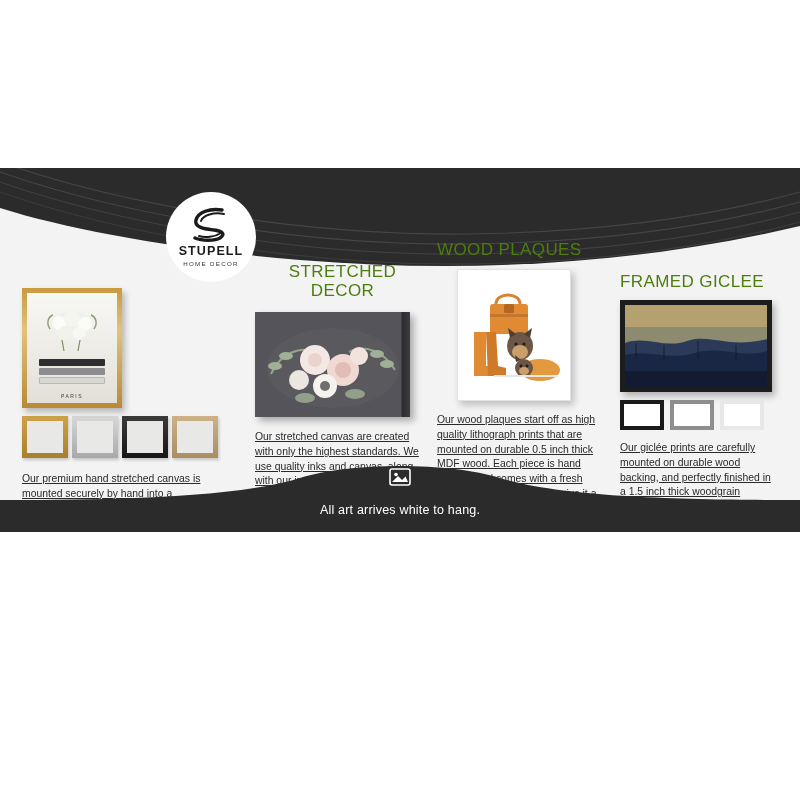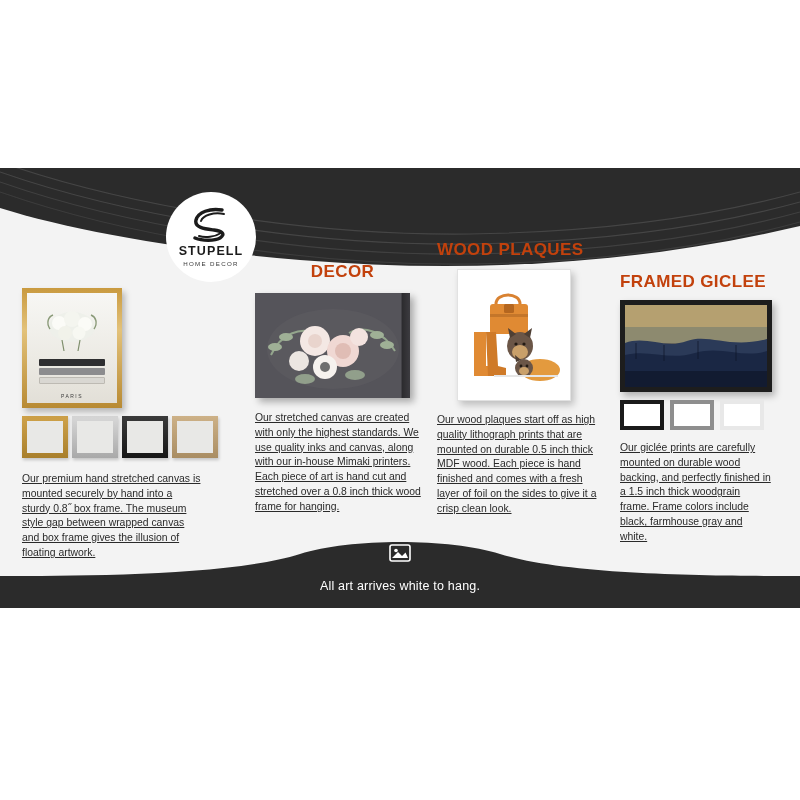--- a/index.html
+++ b/index.html
@@ -17,21 +17,21 @@
     position: relative;
     width: 800px;
     height: 800px;
     background: #ffffff;
   }
   .infographic {
     position: absolute;
     left: 0;
     top: 168px;
     width: 800px;
-    height: 440px;
+    height: 364px;
     background: #f3f3f3;
     overflow: hidden;
   }
   
   .top-band {
     position: absolute;
     left: 0; top: 0;
     width: 800px;
     height: 110px;
     overflow: hidden;
@@ -68,22 +68,22 @@
     font-size: 6.2px;
     letter-spacing: 1.3px;
     color: #3a3a3a;
     margin-top: 2px;
   }
 
   .col {
     position: absolute;
   }
   .col-title {
-    font-weight: bold;
-    color: #c2410c;
+    font-weight: normal;
+    color: #4d7c0f;
     line-height: 1.12;
     letter-spacing: 0.4px;
   }
   .col-body {
     font-size: 10.4px;
     line-height: 1.42;
     color: #2a2a2a;
     text-decoration: underline;
   }
 
@@ -268,20 +268,21 @@
           </div>
         <div class="swatch sw-champagne">
             <div class="sw-inner"></div>
           </div>
       </div>
       <div class="col-body">Our premium hand stretched canvas is mounted securely by hand into a sturdy 0.8˝ box frame. The museum style gap between wrapped canvas and box frame gives the illusion of floating artwork.</div>
     </div>
 
     <div class="col" id="col2" style="left:255px; top:94px;">
       <div class="col-title">
+        <div>STRETCHED</div>
         <div>DECOR</div>
       </div>
       <div class="stretched">
         <svg width="155" height="105" viewBox="0 0 155 105" xmlns="http://www.w3.org/2000/svg">
           <rect width="155" height="105" fill="#55545a"></rect>
           <ellipse cx="78" cy="56" rx="66" ry="40" fill="#5e5d62" opacity="0.55"></ellipse>
           <g>
             <path d="M16 62 C26 40, 46 34, 60 40" stroke="#93a58c" stroke-width="2" fill="none"></path>
             <path d="M140 58 C128 38, 108 32, 94 40" stroke="#93a58c" stroke-width="2" fill="none"></path>
             <ellipse cx="20" cy="54" rx="7" ry="4" fill="#9fb096"></ellipse>

